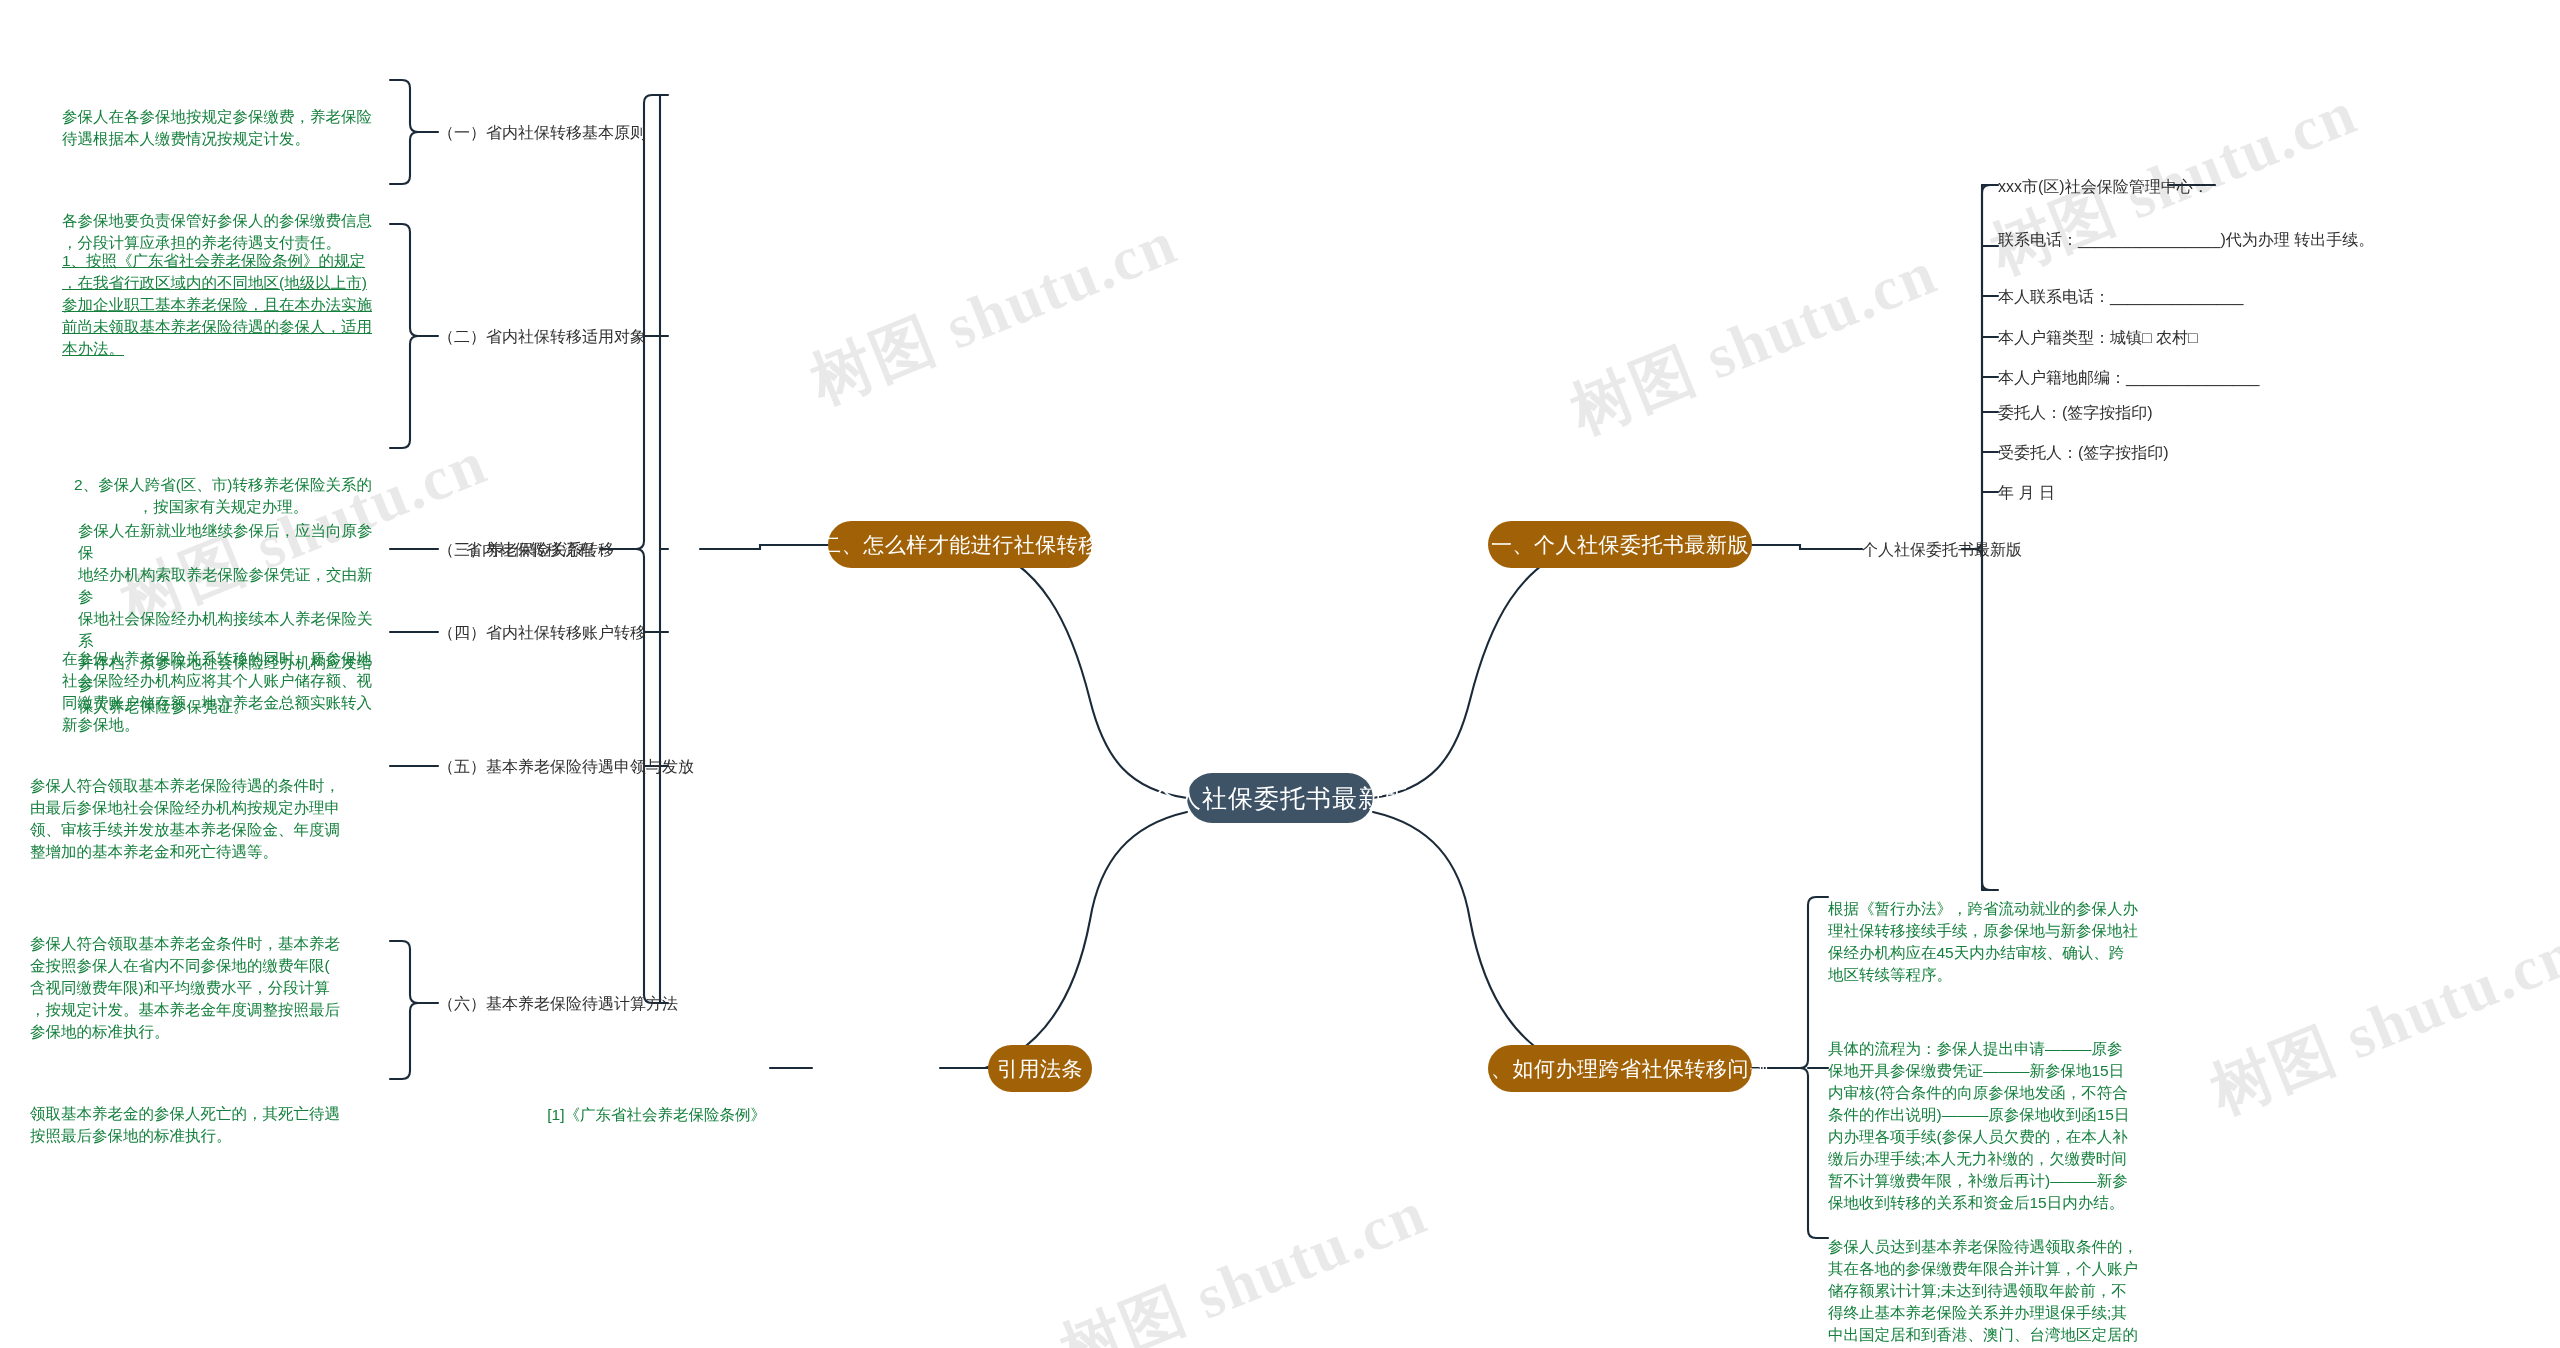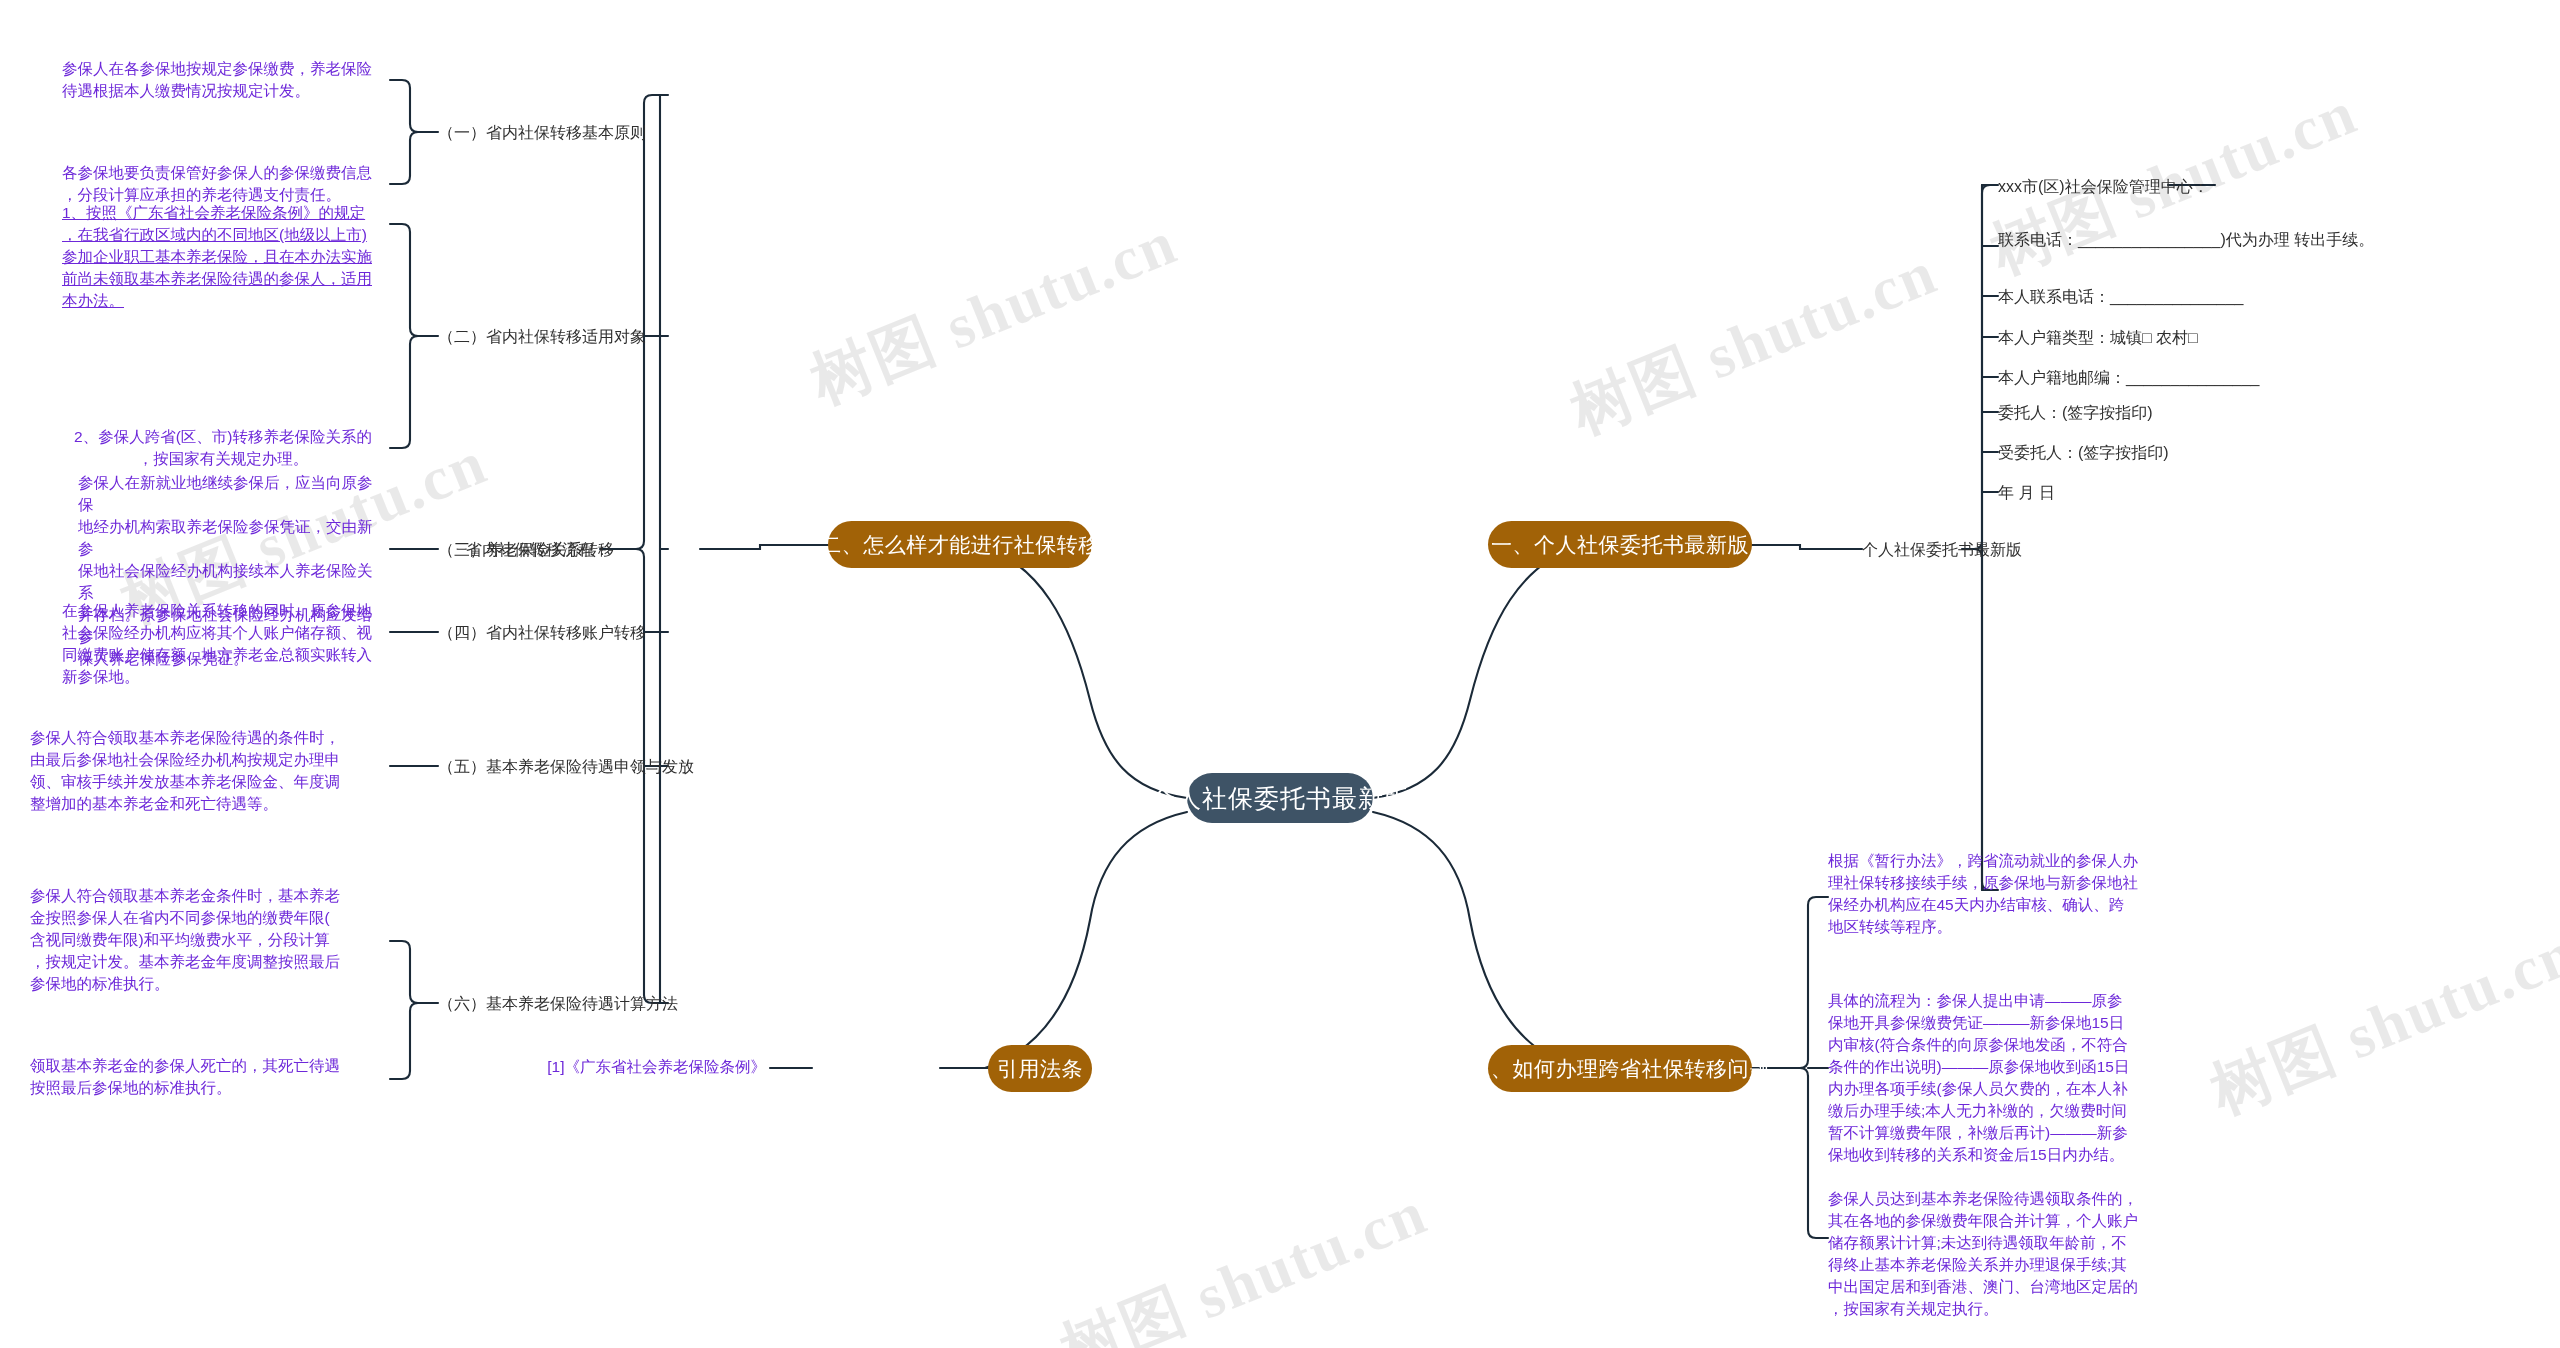--- a/index.html
+++ b/index.html
@@ -10,22 +10,23 @@
   }
   #canvas{position:absolute;inset:0;}
   svg.links{position:absolute;left:0;top:0;width:2560px;height:1348px;pointer-events:none;}
   .wm{
     position:absolute;color:rgba(0,0,0,0.085);font-weight:700;
     font-family:"Liberation Serif","DejaVu Serif",serif;
     transform:rotate(-22deg);white-space:nowrap;user-select:none;
     letter-spacing:2px;
   }
   .leaf{
-    position:absolute;font-size:15.5px;line-height:1.42;color:#6d28d9;
+    position:absolute;font-size:15.5px;line-height:1.42;color:#15803d;
     white-space:pre-wrap;
+    margin-top:48px;
   }
   .branch-label{
     position:absolute;font-size:16px;line-height:1.4;color:#2f2f2f;white-space:nowrap;
   }
   .pill{
     position:absolute;display:flex;align-items:center;justify-content:center;
     border-radius:999px;color:#ffffff;font-size:21px;white-space:nowrap;
     padding:11px 26px;box-sizing:border-box;letter-spacing:.5px;
   }
   .pill.orange{background:#a16207;}

